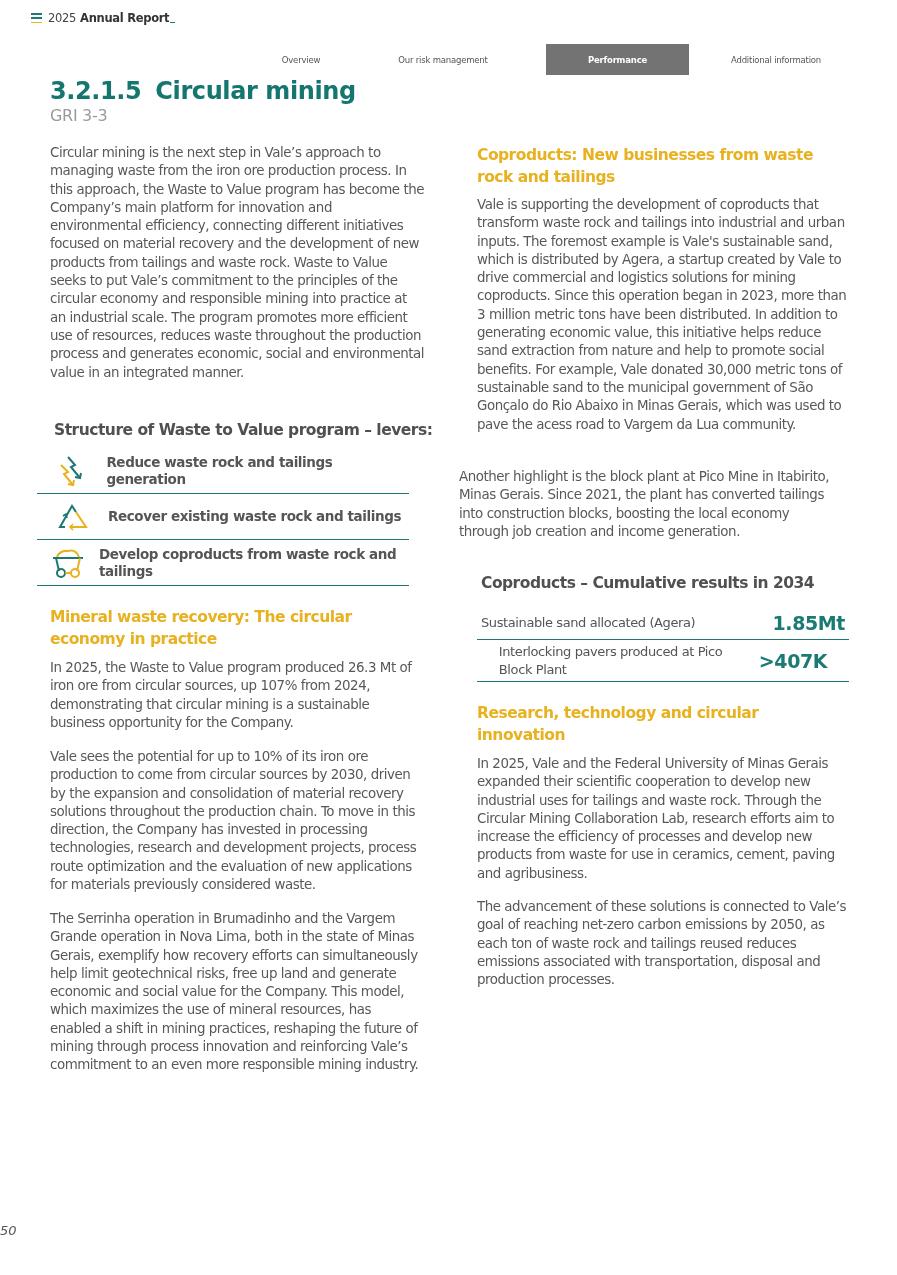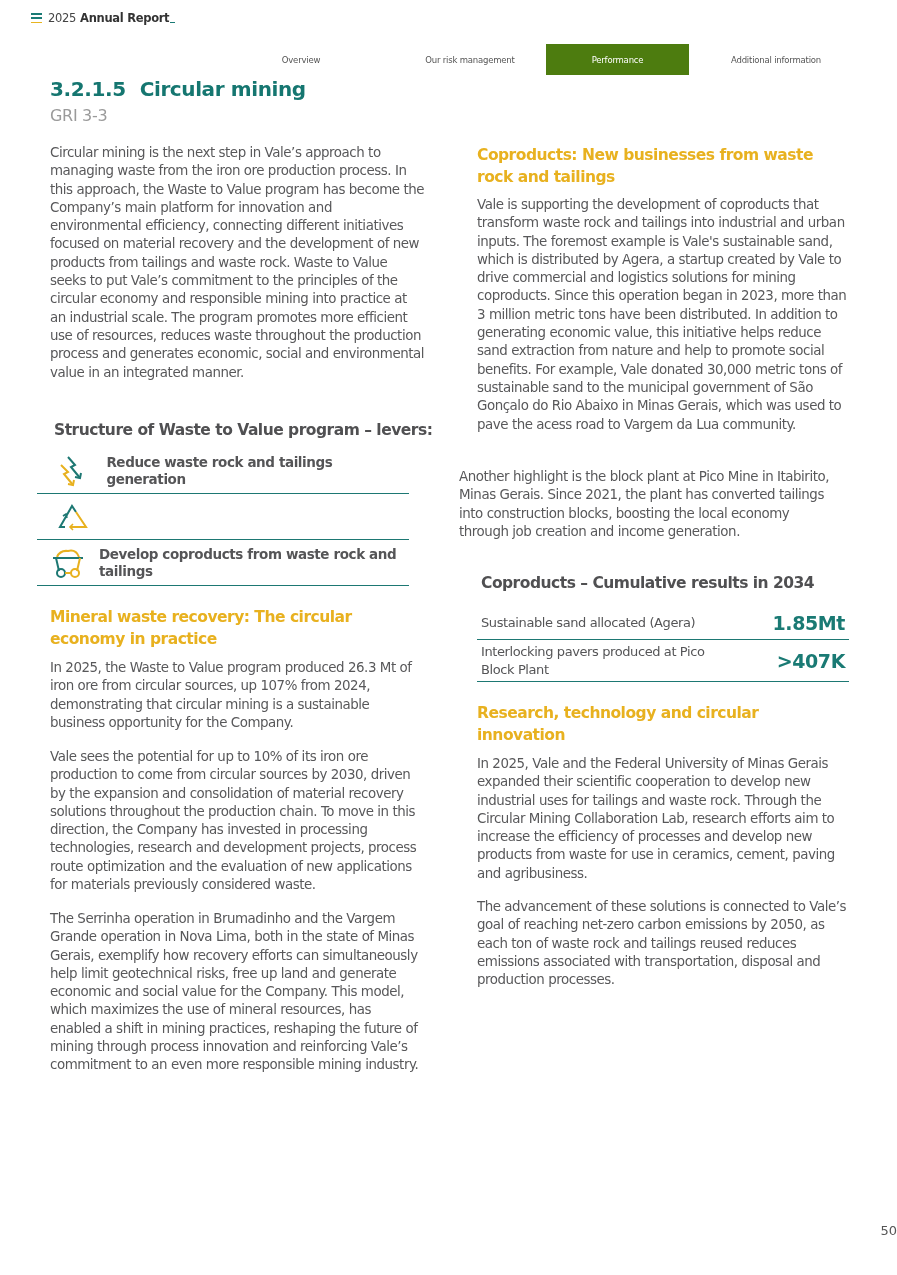--- a/index.html
+++ b/index.html
@@ -6,53 +6,53 @@
   body { width: 897px; height: 1275px; position: relative; overflow: hidden;
          font-family: "DejaVu Sans", sans-serif; color: #555557; }
   .topbar { position: absolute; left: 0; top: 0; width: 897px; height: 32px; }
   .brand { position: absolute; left: 31px; top: 11px; display: flex; align-items: center; font-size: 11.5px; color: #444; letter-spacing: -0.3px; justify-content: center; }
   .brand .menu { width: 11px; height: 10px; margin-right: 6px; display: flex; flex-direction: column; justify-content: space-between; }
   .brand .menu span { display: block; height: 1.5px; background: #1a7a75; }
   .brand .menu span:nth-child(3) { background: #e8b520; }
   .brand b { margin-left: 4px; font-weight: bold; color: #333; }
   .brand .cursor { display: inline-block; width: 5px; height: 1px; background: #1a7a75; margin-left: 1px; align-self: flex-end; margin-bottom: 2px; }
   .nav { position: absolute; top: 0; height: 31px; display: flex; align-items: center; justify-content: center; font-size: 8.5px; color: #555; letter-spacing: -0.2px; margin-top: 44px; }
-  .nav.active { background: #4d7c0f; color: #fff; font-weight: normal; }
-  .h1 { position: absolute; left: 50px; top: 77px; font-size: 20px; font-weight: bold; color: #157670; letter-spacing: -0.4px; }
+  .nav.active { background: #737373; color: #fff; font-weight: bold; }
+  .h1 { position: absolute; left: 50px; top: 77px; font-size: 24px; font-weight: bold; color: #157670; letter-spacing: -0.4px; }
   .h1 .num { margin-right: 14px; }
   .gri { position: absolute; left: 50px; top: 106px; font-size: 16px; color: #9a9a9a; letter-spacing: -0.3px; }
   .p { position: absolute; font-size: 13.4px; line-height: 18.3px; color: #58585a; letter-spacing: -0.45px; margin: 0; }
   .h2 { position: absolute; font-size: 15.5px; line-height: 21.5px; font-weight: bold; color: #e8b11f; letter-spacing: -0.5px; margin: 0; }
   .h3 { position: absolute; font-size: 15.5px; font-weight: bold; color: #505052; letter-spacing: -0.5px; margin: 0; }
   .levers { position: absolute; left: 37px; top: 448px; width: 372px; }
   .lever { display: flex; align-items: center; border-bottom: 1.5px solid #1d7873; box-sizing: border-box; }
   .lever .ic { width: 71px; display: flex; justify-content: center; align-items: center; }
   .lever .txt { font-size: 13.5px; font-weight: bold; color: #555557; letter-spacing: -0.4px; line-height: 17px; }
   .results { position: absolute; left: 477px; top: 607px; width: 372px; }
   .res-row { display: flex; align-items: center; justify-content: space-between; border-bottom: 1.5px solid #1d7873; box-sizing: border-box; padding: 0 4px; }
   .res-row .lbl { font-size: 13px; font-weight: normal; color: #555557; letter-spacing: -0.4px; line-height: 18px; }
   .res-row .val { font-size: 19px; font-weight: bold; color: #1a7a74; letter-spacing: -0.4px; }
-  .pagenum { position: absolute; left: 0; width: 897px; top: 1223px; text-align: right; font-size: 13px; color: #555; }
+  .pagenum { position: absolute; left: 0; width: 897px; top: 1223px; text-align: left; font-size: 13px; font-style: italic; color: #555; }
 </style>
 </head>
 <body>
 
 <div class="topbar">
   <div class="brand">
     <div class="menu">
         <span></span>
         <span></span>
         <span></span>
       </div>
     <span>2025</span>
     <b>Annual Report</b>
     <span class="cursor"></span>
   </div>
   <div class="nav" style="left:230px;width:142px;">Overview</div>
-  <div class="nav" style="left:399px;width:142px;">Our risk management</div>
+  <div class="nav" style="left:372px;width:142px;">Our risk management</div>
   <div class="nav active" style="left:546px;width:143px;">Performance</div>
   <div class="nav" style="left:704px;width:144px;">Additional information</div>
 </div>
 
 <div class="h1">
   <span class="num">3.2.1.5</span><span>Circular mining</span>
 </div>
 <div class="gri">GRI 3-3</div>
 
 <p class="p" style="left:50px;top:144px;width:375px;">Circular mining is the next step in Vale’s approach to managing waste from the iron ore production process. In this approach, the Waste to Value program has become the Company’s main platform for innovation and environmental efficiency, connecting different initiatives focused on material recovery and the development of new products from tailings and waste rock. Waste to Value seeks to put Vale’s commitment to the principles of the circular economy and responsible mining into practice at an industrial scale. The program promotes more efficient use of resources, reduces waste throughout the production process and generates economic, social and environmental value in an integrated manner.</p>
@@ -73,20 +73,21 @@
   </div>
   <div class="lever" style="height:46px;">
     <div class="ic">
       <svg width="34" height="32" viewBox="0 0 34 32">
         <polyline points="9,26 4,26 16,5 20,11" fill="none" stroke="#1d7873" stroke-width="2"></polyline>
         <polyline points="7,15 10,13 11,17" fill="none" stroke="#1d7873" stroke-width="1.6"></polyline>
         <polyline points="20,11 30,26 14,26" fill="none" stroke="#e8b11f" stroke-width="2"></polyline>
         <polyline points="17,23 14,26 17,29" fill="none" stroke="#e8b11f" stroke-width="1.6"></polyline>
       </svg>
     </div>
+    <div class="txt">Recover existing waste rock and tailings</div>
   </div>
   <div class="lever" style="height:46px;">
     <div class="ic">
       <svg width="36" height="36" viewBox="0 0 36 36">
         <path d="M7,12 Q10,5 18,6 Q26,4 29,12" fill="none" stroke="#e8b11f" stroke-width="2"></path>
         <line x1="3" y1="13" x2="33" y2="13" stroke="#1d7873" stroke-width="2"></line>
         <polyline points="6,13 9,26" fill="none" stroke="#1d7873" stroke-width="2"></polyline>
         <polyline points="30,13 27,26" fill="none" stroke="#e8b11f" stroke-width="2"></polyline>
         <circle cx="11" cy="28" r="4" fill="none" stroke="#1d7873" stroke-width="2"></circle>
         <circle cx="25" cy="28" r="4" fill="none" stroke="#e8b11f" stroke-width="2"></circle>
@@ -105,21 +106,21 @@
 <h2 class="h2" style="left:477px;top:145px;width:360px;">Coproducts: New businesses from waste rock and tailings</h2>
 <p class="p" style="left:477px;top:196px;width:376px;">Vale is supporting the development of coproducts that transform waste rock and tailings into industrial and urban inputs. The foremost example is Vale's sustainable sand, which is distributed by Agera, a startup created by Vale to drive commercial and logistics solutions for mining coproducts. Since this operation began in 2023, more than 3 million metric tons have been distributed. In addition to generating economic value, this initiative helps reduce sand extraction from nature and help to promote social benefits. For example, Vale donated 30,000 metric tons of sustainable sand to the municipal government of São Gonçalo do Rio Abaixo in Minas Gerais, which was used to pave the acess road to Vargem da Lua community.</p>
 <p class="p" style="left:459px;top:468px;width:376px;">Another highlight is the block plant at Pico Mine in Itabirito, Minas Gerais. Since 2021, the plant has converted tailings into construction blocks, boosting the local economy through job creation and income generation.</p>
 
 <div class="h3" style="left:481px;top:574px;">Coproducts – Cumulative results in 2034</div>
 <div class="results">
   <div class="res-row" style="height:33px;">
     <span class="lbl">Sustainable sand allocated (Agera)</span>
     <span class="val">1.85Mt</span>
   </div>
-  <div class="res-row" style="height:42px;">
+  <div class="res-row" style="height:42px;justify-content:center;">
     <span class="lbl" style="width:260px;">Interlocking pavers produced at Pico Block Plant</span>
     <span class="val">&gt;407K</span>
   </div>
 </div>
 
 <h2 class="h2" style="left:477px;top:703px;width:340px;">Research, technology and circular innovation</h2>
 <p class="p" style="left:477px;top:755px;width:376px;">In 2025, Vale and the Federal University of Minas Gerais expanded their scientific cooperation to develop new industrial uses for tailings and waste rock. Through the Circular Mining Collaboration Lab, research efforts aim to increase the efficiency of processes and develop new products from waste for use in ceramics, cement, paving and agribusiness.</p>
 <p class="p" style="left:477px;top:898px;width:376px;">The advancement of these solutions is connected to Vale’s goal of reaching net-zero carbon emissions by 2050, as each ton of waste rock and tailings reused reduces emissions associated with transportation, disposal and production processes.</p>
 
 <div class="pagenum">50</div>

